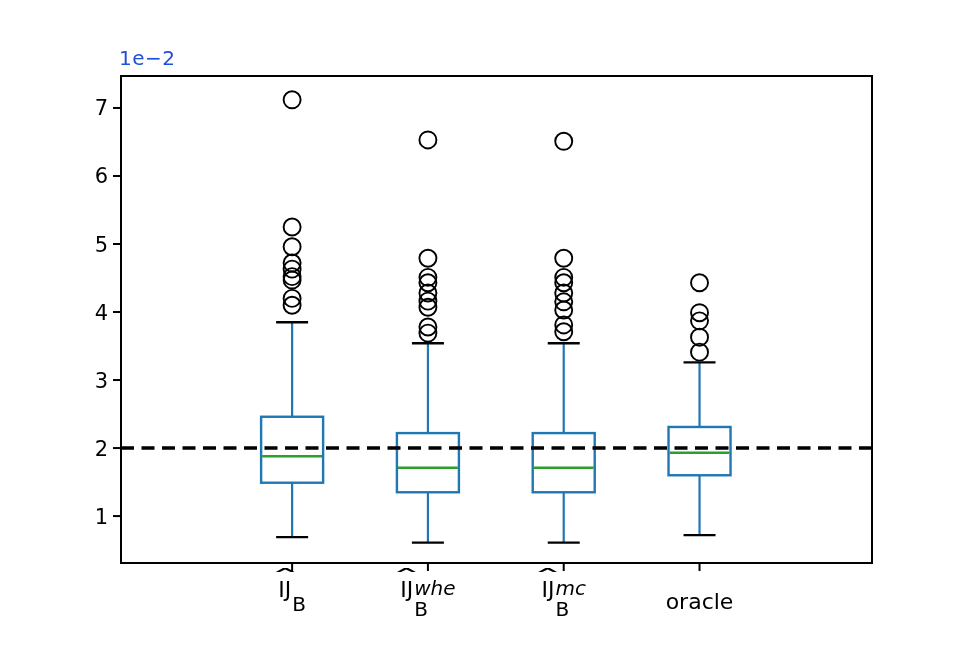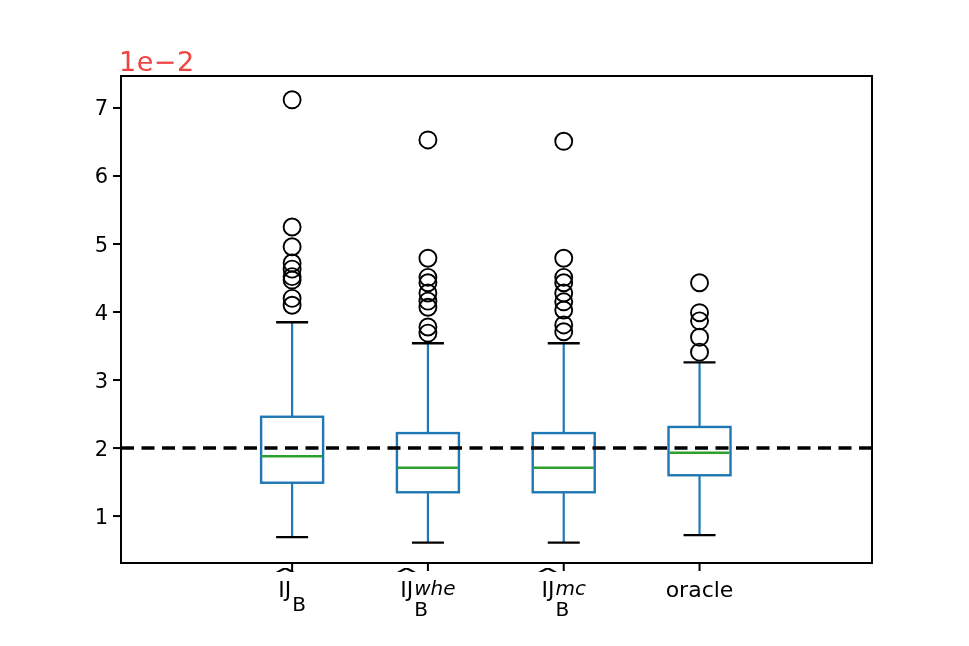--- a/index.html
+++ b/index.html
@@ -9,22 +9,22 @@
     height: 646px;
     background: #ffffff;
     font-family: "DejaVu Sans", sans-serif;
     overflow: hidden;
   }
   .figure svg { position: absolute; left: 0; top: 0; }
   .offset-text {
     position: absolute;
     left: 119px;
     top: 46px;
-    font-size: 27px;
-    color: #ef4444;
+    font-size: 20px;
+    color: #1d4ed8;
     letter-spacing: 0.5px;
   }
   #xlabels {
     position: absolute;
     left: 0;
     top: 577px;
     width: 100%;
     height: 60px;
     pointer-events: none;
   }
@@ -155,15 +155,15 @@
           <span class="sub">B</span>
         </span>
       </div>
       <div class="xlabel" style="left: 563.723px;">
         <span class="hatbase"><span class="hat">ˆ</span><span>IJ</span></span>
         <span class="ss">
           <span class="sup">mc</span>
           <span class="sub">B</span>
         </span>
       </div>
-      <div class="xlabel" style="left: 699.528px;">oracle</div>
+      <div class="xlabel" style="left: 699.528px; margin-top: 12px;">oracle</div>
     </div>
 </div>
 
 </body></html>

